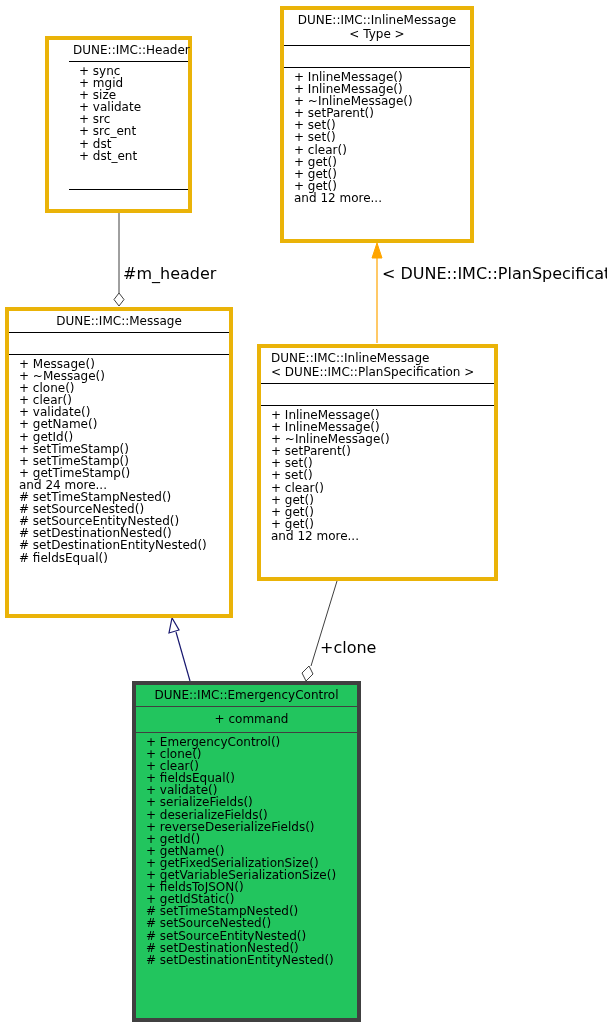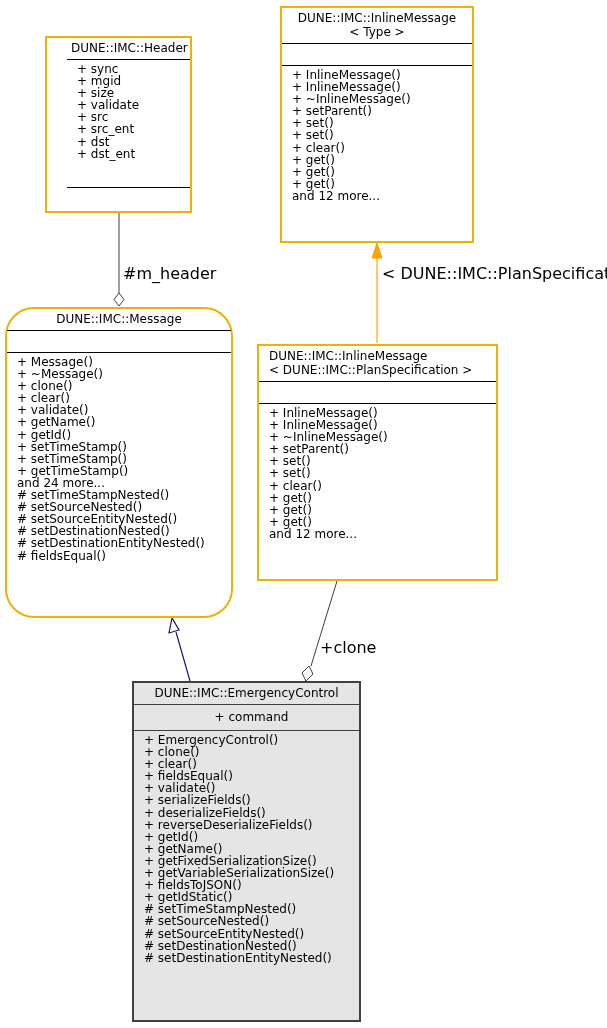--- a/index.html
+++ b/index.html
@@ -1,20 +1,20 @@
 <!DOCTYPE html>
 <html><head>
   <meta charset="utf-8">
   <style>
     html, body { margin: 0; padding: 0; background: #ffffff; }
     body { width: 607px; height: 1028px; position: relative; overflow: hidden;
            font-family: "DejaVu Sans", sans-serif; font-size: 12px; color: #000; }
     #edges { position: absolute; left: 0; top: 0; width: 607px; height: 1028px; }
-    .node { position: absolute; box-sizing: border-box; border: 2px solid #eab308; background: #fff; }
-    .node.highlight { background: #e5e5e5; border-color: #404040; }
+    .node { position: absolute; box-sizing: border-box; border: 4px solid #eab308; background: #fff; }
+    .node.highlight { background: #22c55e; border-color: #404040; }
     .node .title { text-align: center; line-height: 14px; padding: 3px 4px 4px; white-space: pre; }
     .node .title.left { text-align: left; padding-left: 10px; }
     .node .sec { border-top: 1px solid #000; padding: 3px 0 3px 10px; line-height: 12.1px; min-height: 15px; box-sizing: border-box; }
     .node.highlight .sec { border-top-color: #404040; }
     .node .sec div { white-space: pre; }
     .node .sec.empty { height: 22px; }
     .label { position: absolute; white-space: pre; font-size: 16px; line-height: 14px; }
   </style>
 </head>
 <body>
@@ -65,21 +65,21 @@
     <div>+ set()</div>
     <div>+ set()</div>
     <div>+ clear()</div>
     <div>+ get()</div>
     <div>+ get()</div>
     <div>+ get()</div>
     <div>and 12 more...</div>
   </div>
 </div>
 
-<div class="node" style="left:5px; top:307px; width:228px; height:311px;border-radius:29px;">
+<div class="node" style="left:5px; top:307px; width:228px; height:311px;">
   <div class="title">DUNE::IMC::Message</div>
   <div class="sec empty"></div>
   <div class="sec">
     <div>+ Message()</div>
     <div>+ ~Message()</div>
     <div>+ clone()</div>
     <div>+ clear()</div>
     <div>+ validate()</div>
     <div>+ getName()</div>
     <div>+ getId()</div>

